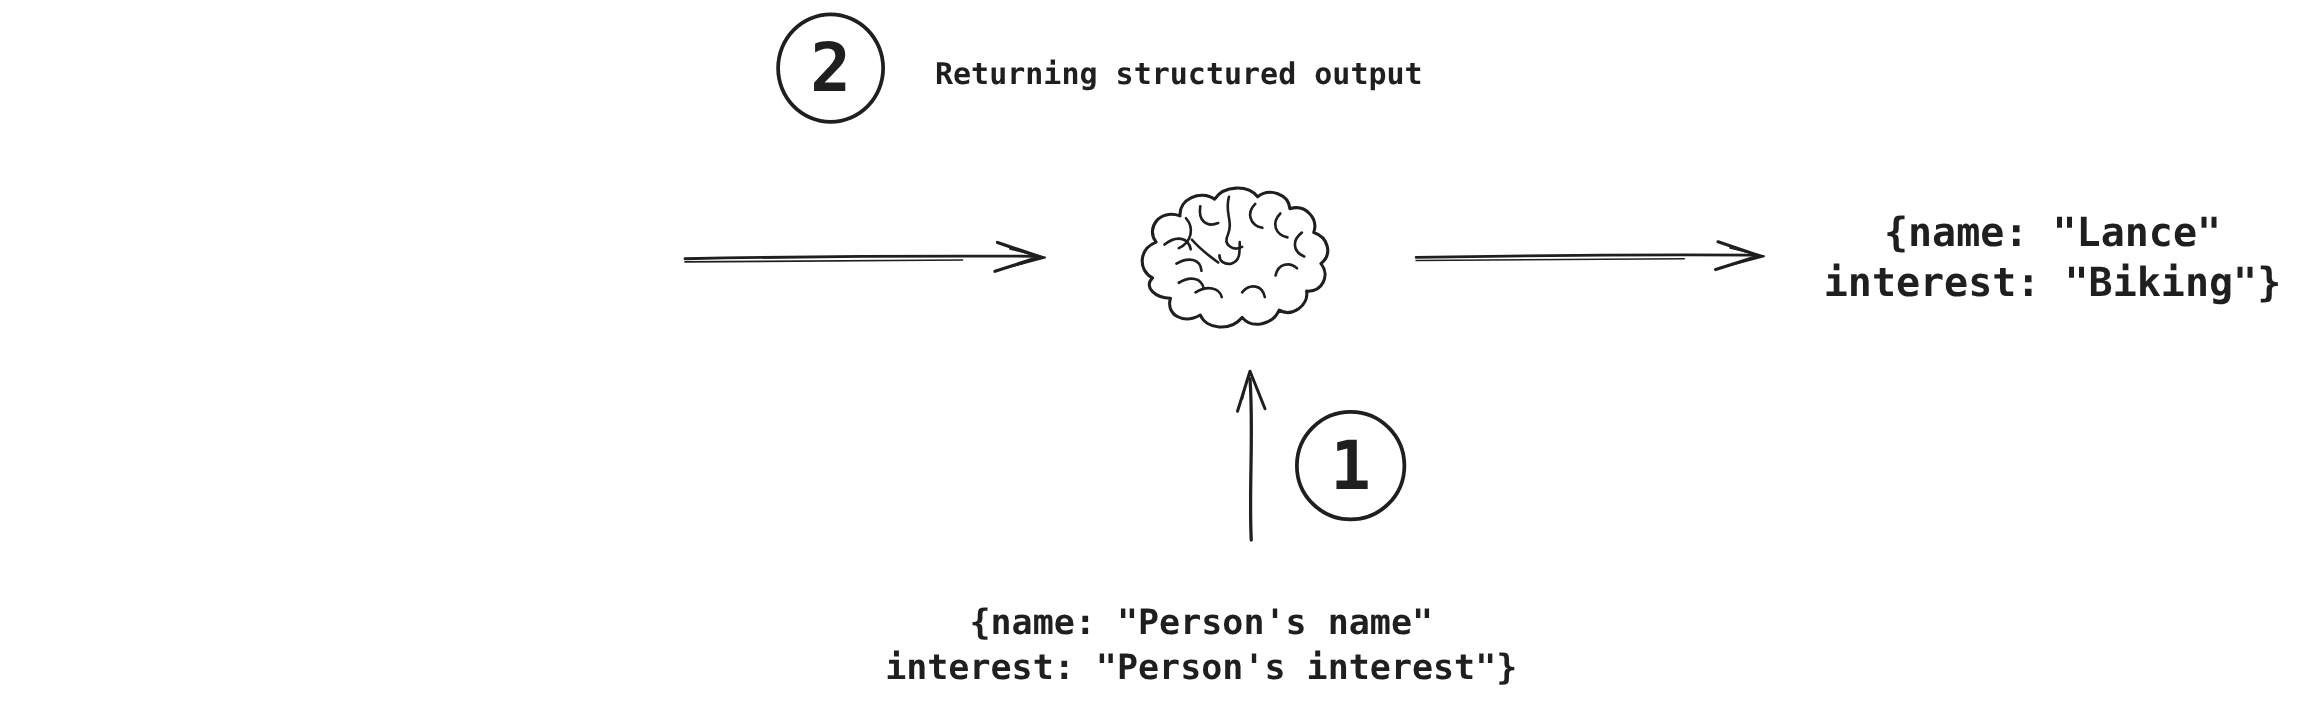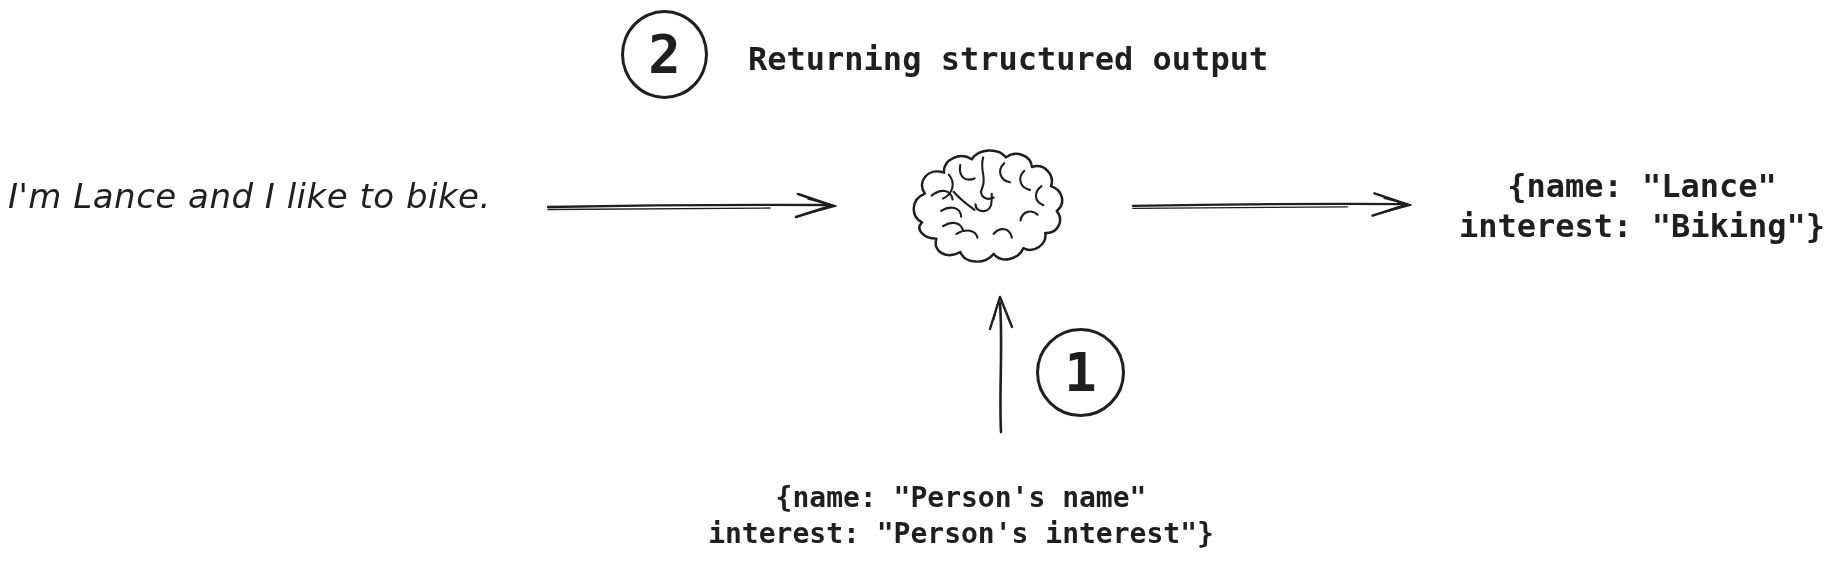--- a/index.html
+++ b/index.html
@@ -43,21 +43,21 @@
     color: #1f1f1f;
     box-sizing: border-box;
     background: #ffffff;
   }
   .badge-2 { left: 621px; top: 10px;  width: 87px; height: 89px; font-size: 54px; }
   .badge-1 { left: 1036px; top: 328px; width: 89px; height: 89px; font-size: 54px; }
   .title {
     position: absolute;
     left: 748px;
     top: 40px;
-    font-size: 32px;
+    font-size: 24px;
     line-height: 38px;
     white-space: nowrap;
   }
   .output-text {
     position: absolute;
     left: 1446px;
     top: 166px;
     width: 392px;
     text-align: center;
     font-size: 32px;
@@ -96,21 +96,20 @@
 </head>
 <body>
 
 <div class="canvas">
 
   <div class="badge badge-2">
     <span>2</span>
   </div>
   <div class="mono title">Returning structured output</div>
 
-  <div class="handwritten">I'm Lance and I like to bike.</div>
 
   <svg class="arrow-1" width="296" height="34" viewBox="0 0 296 34">
     <path d="M3 18 C 80 16.5, 180 15.5, 282 16" stroke-width="2.3"></path>
     <path d="M3 20.5 L 225 19" stroke-width="1.3"></path>
     <path d="M253 5 L 287 16.5 L 251 28" stroke-width="2.6"></path>
     <path d="M263 10 L 291 17 L 261 25" stroke-width="1.5"></path>
   </svg>
 
   <svg class="brain" width="172" height="134" viewBox="0 0 180 132">
     <path d="M22 80 C 10 74, 10 56, 25 50 C 16 38, 28 22, 45 28 C 44 14, 62 6, 74 14

